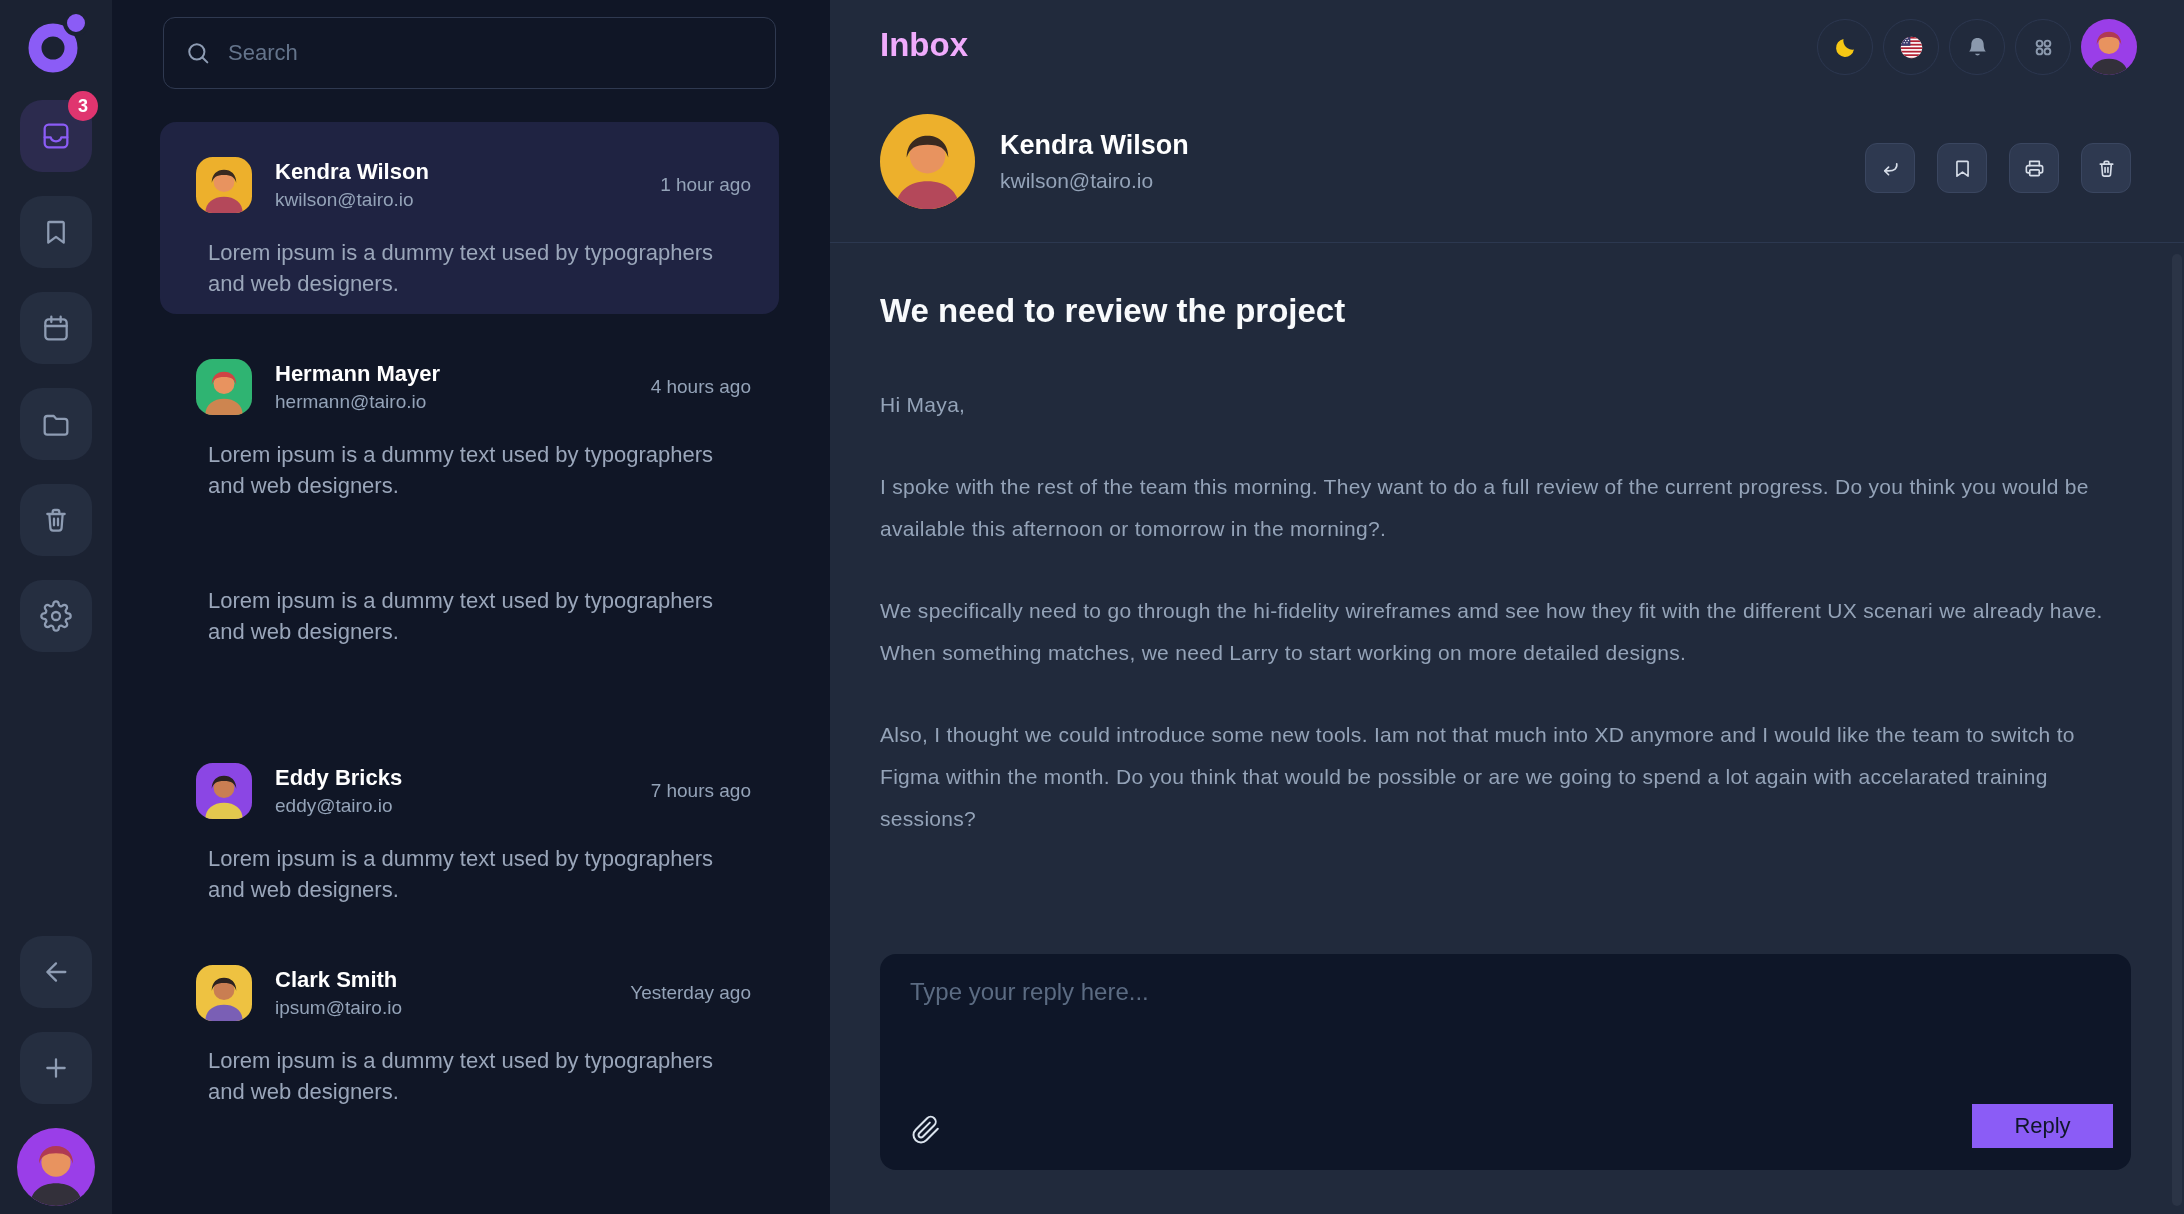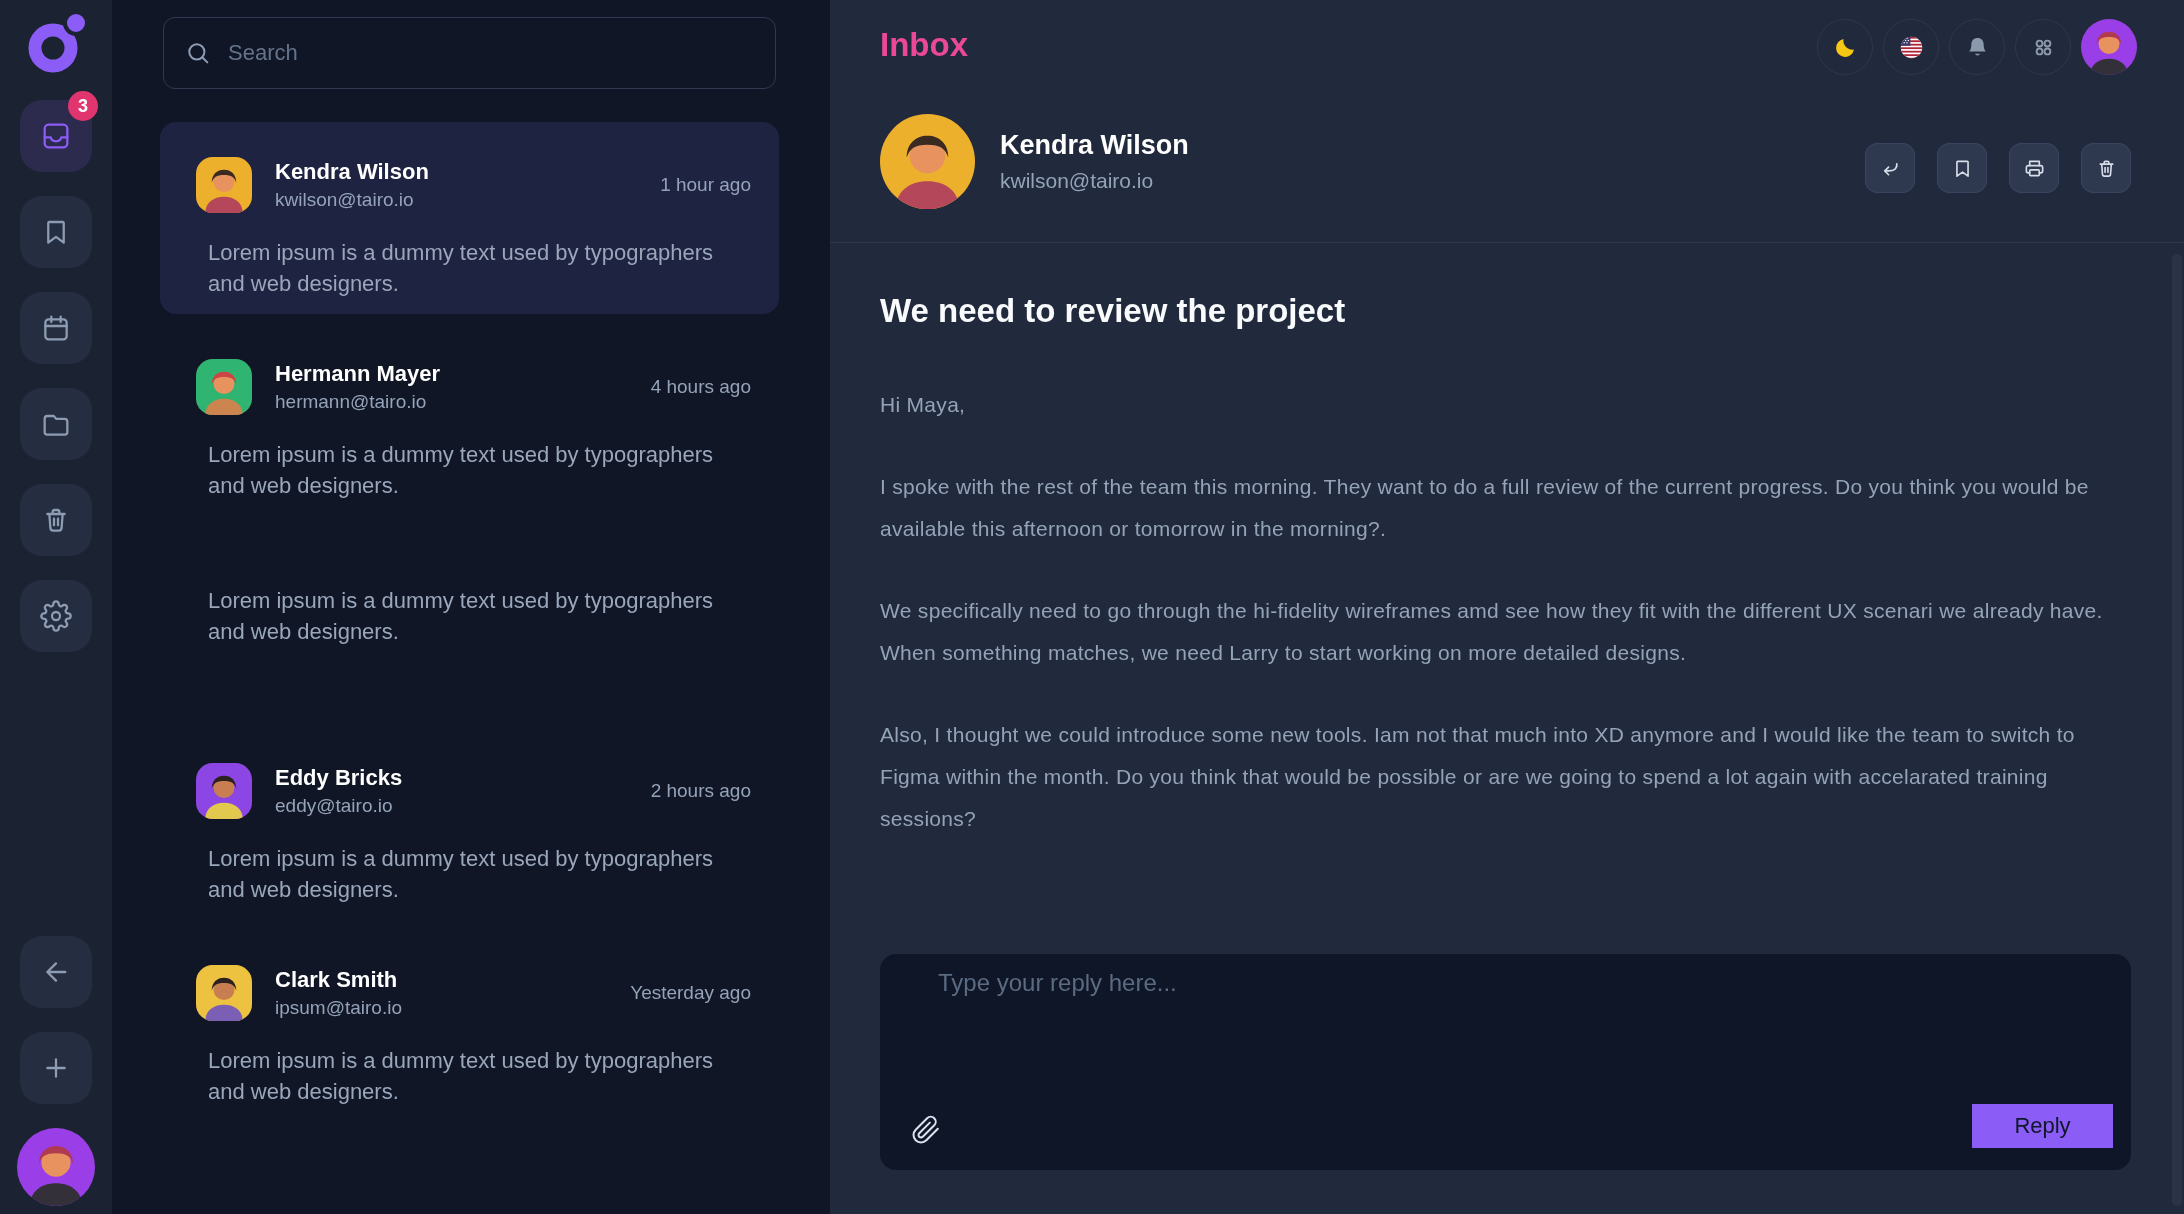--- a/index.html
+++ b/index.html
@@ -67,21 +67,21 @@
   .mail-item .who { margin-left:23px; }
   .mail-item .who .name { font-size:22px; font-weight:bold; color:#fff; line-height:1.2; }
   .mail-item .who .email { font-size:19px; color:#94a3b8; margin-top:3px; }
   .mail-item .time { margin-left:auto; font-size:19px; color:#94a3b8; align-self:center; }
   .mail-item .preview {
     margin-top:24px; font-size:22px; line-height:31px; color:#9aa6ba; max-width:520px;margin-left:12px;
   }
 
   
   .mainpane { flex:1; position:relative; background:#212a3c; height:100%; }
-  .page-title { position:absolute; left:50px; top:26px; font-size:33px; font-weight:bold; color:#ec4899; }
+  .page-title { position:absolute; left:50px; top:26px; font-size:33px; font-weight:bold; color:#f0abfc; }
   .topbar { position:absolute; top:19px; right:47px; display:flex; gap:10px; align-items:center; }
   .circlebtn {
     width:56px; height:56px; border-radius:50%; border:1px solid #2c3750; background:transparent;
     display:flex; align-items:center; justify-content:center; cursor:pointer; color:#8b99ad;
   }
   .circlebtn svg { width:27px; height:27px; }
   .topbar .avatar { width:56px; height:56px; cursor:pointer; }
 
   .thread-head { position:absolute; left:50px; top:114px; display:flex; align-items:center; }
   .thread-head .avatar { width:95px; height:95px; flex:0 0 95px; }
@@ -102,21 +102,21 @@
   .subject { font-size:33px; font-weight:bold; color:#f8fafc; }
   .para { font-size:21px; line-height:42px; color:#94a3b8; margin-top:40px; letter-spacing:.3px; }
   .para.first { margin-top:54px; }
 
   .reply-box {
     position:absolute; left:50px; right:53px; top:954px; height:216px;
     background:#0e1628; border-radius:16px;
   }
   .reply-box textarea {
     position:absolute; inset:0; background:transparent; border:none; outline:none; resize:none;
-    padding:15px 30px; color:#cbd5e1; font-size:24px; font-family:inherit;margin-left:28px;
+    padding:24px 30px; color:#cbd5e1; font-size:24px; font-family:inherit;
   }
   .reply-box textarea::placeholder { color:#5b6b82; }
   .clipbtn {
     position:absolute; left:24px; bottom:18px; width:44px; height:44px; border:none;
     background:transparent; color:#dbe4ee; cursor:pointer; display:flex; align-items:center; justify-content:center;
   }
   .clipbtn svg { width:30px; height:30px; }
   .reply-btn {
     position:absolute; right:18px; bottom:22px; width:141px; height:44px; border:none;
     border-radius:0; background:#8b5cf6; color:#0f172a; font-size:22px; cursor:pointer;
@@ -260,21 +260,21 @@
                 <rect width="48" height="48" style="fill:var(--av-bg)"></rect>
                 <path d="M8 48c0-9 7-14 16-14s16 5 16 14z" style="fill:var(--av-shirt)"></path>
                 <circle cx="24" cy="21" r="9" style="fill:var(--av-skin)"></circle>
                 <path d="M13.5 22c0-7 4.5-11 10.5-11s10.5 4 10.5 11c-1.5-4.5-4-6.5-10.5-6.5S15 17.5 13.5 22z" style="fill:var(--av-hair)"></path>
               </svg>
           </span>
           <div class="who">
             <div class="name">Eddy Bricks</div>
             <div class="email">eddy@tairo.io</div>
           </div>
-          <div class="time">2 hours ago</div>
+          <div class="time">7 hours ago</div>
         </div>
         <p class="preview">Lorem ipsum is a dummy text used by typographers and web designers.</p>
       </article>
 
       <article class="mail-item">
         <div class="row">
           <span class="avatar squircle" style="--av-bg: #eec241; --av-skin: #c97e52; --av-hair: #2b2220; --av-shirt: #7a5fb5;">
             <svg viewBox="0 0 48 48">
                 <rect width="48" height="48" style="fill:var(--av-bg)"></rect>
                 <path d="M8 48c0-9 7-14 16-14s16 5 16 14z" style="fill:var(--av-shirt)"></path>

